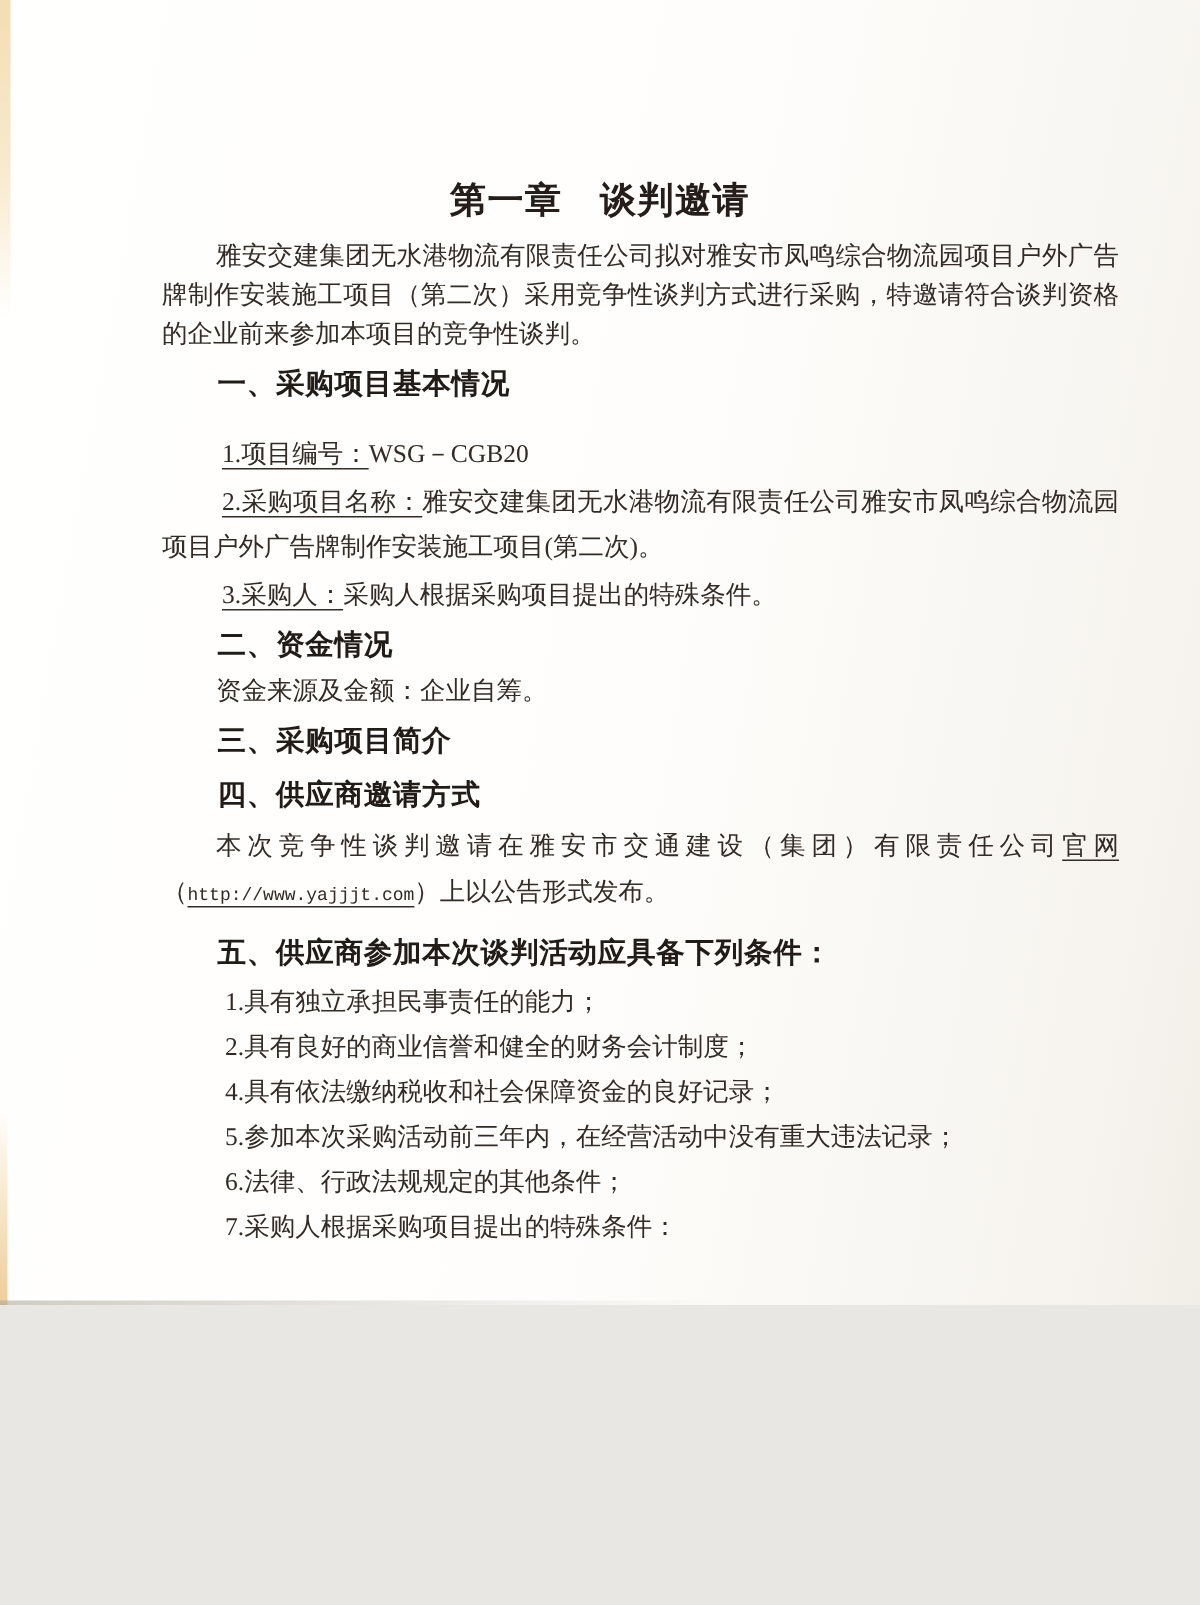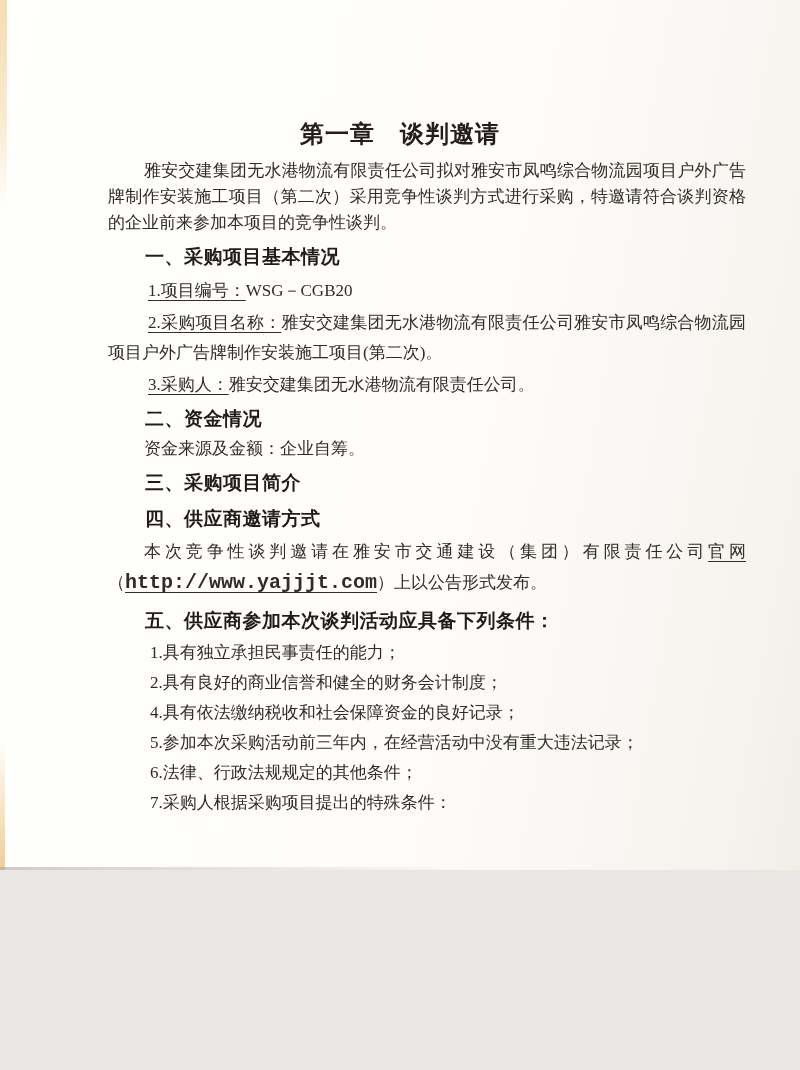--- a/index.html
+++ b/index.html
@@ -64,41 +64,40 @@
     margin: 0 0 0 37px;
     font-size: 19px;
     font-weight: bold;
     line-height: 30px;
     letter-spacing: .5px;
     color: #221c18;
     font-family: Liberation Serif, serif;
   }
   .intro    { margin-top: 8px; }
   .h-s1     { margin-top: 6px; }
-  .s1-i1    { margin-top: 4px; }
+  .s1-i1    { margin-top: 16px; }
   .s1-i2    { margin-top: 2px; }
   .s1-i3    { margin-top: 2px; }
   .h-s2     { margin-top: 4px; }
   .s2-body  { margin-top: 2px; }
   .h-s3     { margin-top: 6px; }
   .s3-body  { margin-top: 2px; }
   .h-s4     { margin-top: 6px; }
   .s4-body  { margin-top: 2px; line-height: 31px; }
   .h-s5     { margin-top: 8px; }
   .s5-list  { margin-top: 2px; }
   .closing  { margin-top: 0; }
   .u {
     text-decoration: underline;
     text-underline-offset: 4px;
     text-decoration-thickness: 1px;
   }
   .url-seg {
     font-family: "Liberation Mono", "DejaVu Sans Mono", monospace;
-    font-size: 20px;
-    font-weight: bold;
+    font-size: 12px;
   }
   .nowrap { white-space: nowrap; }
 </style>
 </head>
 <body>
 
 <div class="page">
   <div class="edge-top-left"></div>
   <div class="edge-bottom-left"></div>
   <div class="edge-bottom"></div>
@@ -108,21 +107,21 @@
   <div class="doc">
 
     <p class="para tight indent intro">雅安交建集团无水港物流有限责任公司拟对雅安市凤鸣综合物流园项目户外广告牌制作安装施工项目（第二次）采用竞争性谈判方式进行采购，特邀请符合谈判资格的企业前来参加本项目的竞争性谈判。</p>
 
     <h2 class="heading h-s1">一、采购项目基本情况</h2>
 
     <p class="para item-indent s1-i1"><span class="u">1.项目编号：</span><span>WSG－CGB20</span></p>
 
     <p class="para item-indent s1-i2"><span class="u">2.采购项目名称：</span><span>雅安交建集团无水港物流有限责任公司雅安市凤鸣综合物流园项目户外广告牌制作安装施工项目(第二次)。</span></p>
 
-    <p class="para item-indent s1-i3"><span class="u">3.采购人：</span><span>雅安交建集团无水港物流有限责任公司。</span></p>
+    <p class="para item-indent s1-i3"><span class="u">3.采购人：</span><span>采购人根据采购项目提出的特殊条件。</span></p>
 
     <h2 class="heading h-s2">二、资金情况</h2>
 
     <p class="para tight indent s2-body">资金来源及金额：企业自筹。</p>
 
     <h2 class="heading h-s3">三、采购项目简介</h2>
 
 
     <h2 class="heading h-s4">四、供应商邀请方式</h2>
 

